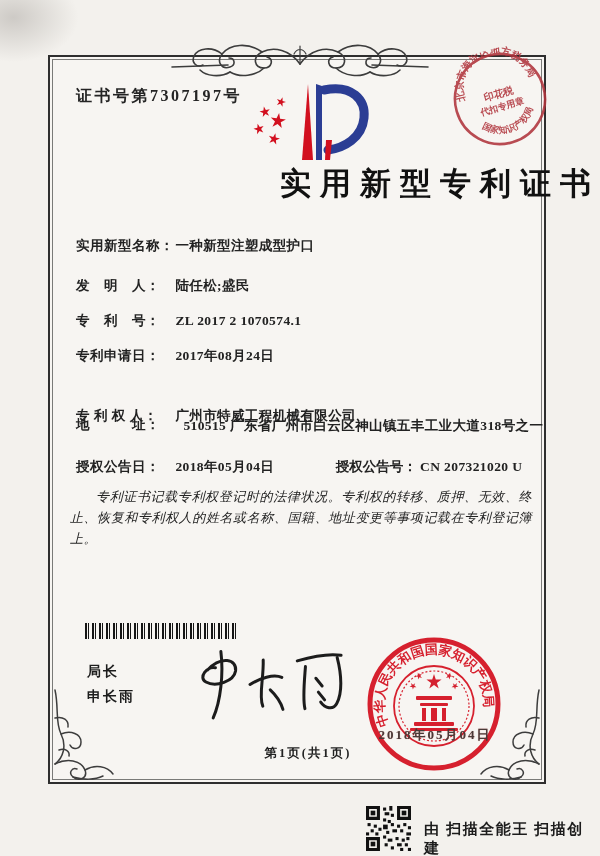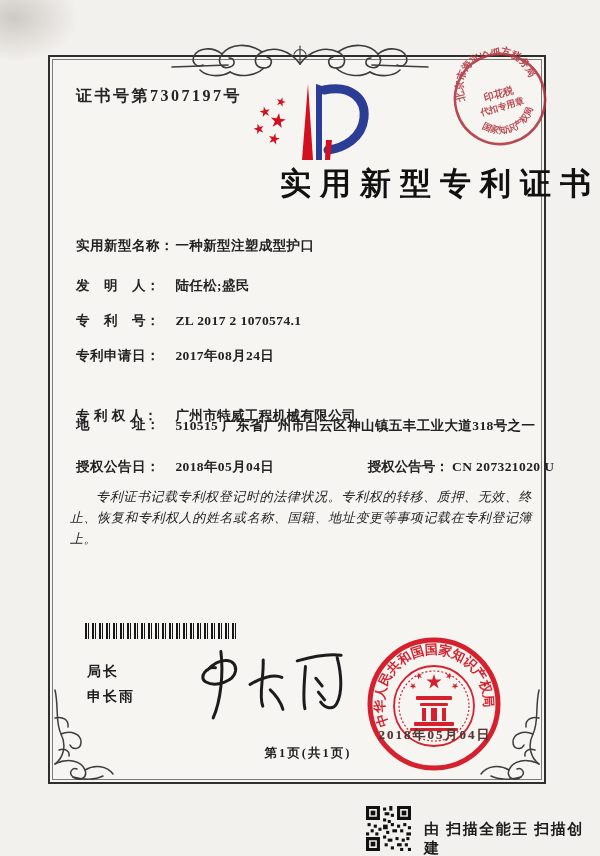--- a/index.html
+++ b/index.html
@@ -48,23 +48,23 @@
                font-size:13.5px; font-weight:600; color:#222; }
   .field-label { display:inline-block; width:96px; letter-spacing:.5px; }
   .field-value { letter-spacing:.4px; }
   .row-name     { top:237px; }
   .row-inventor { top:277px; }
   .row-patno    { top:312px; }
   .row-filedate { top:347px; }
   .row-patentee { top:390px;margin-top:17px; }
   .row-address  { top:416px; white-space:normal; }
   .row-address .field-label { vertical-align:top; }
-  .row-address .field-value { display:inline-block; width:388px; word-break:break-all; line-height:1.45; }
+  .row-address .field-value { display:inline-block; width:388px; word-break:break-all; line-height:1.45;margin-left:8px; }
   .row-grant    { top:458px; }
-  .grant-right  { margin-left:90px; }
+  .grant-right  { margin-left:58px; }
 
   
   .body-text {
     position:absolute; left:70px; top:486px; width:462px;
     font-size:13px; line-height:1.63; text-align:justify;
     font-style:italic; letter-spacing:.4px; color:#232323; font-weight:500;
   }
   .body-text p { text-indent:2em; margin:0; }
 
   

